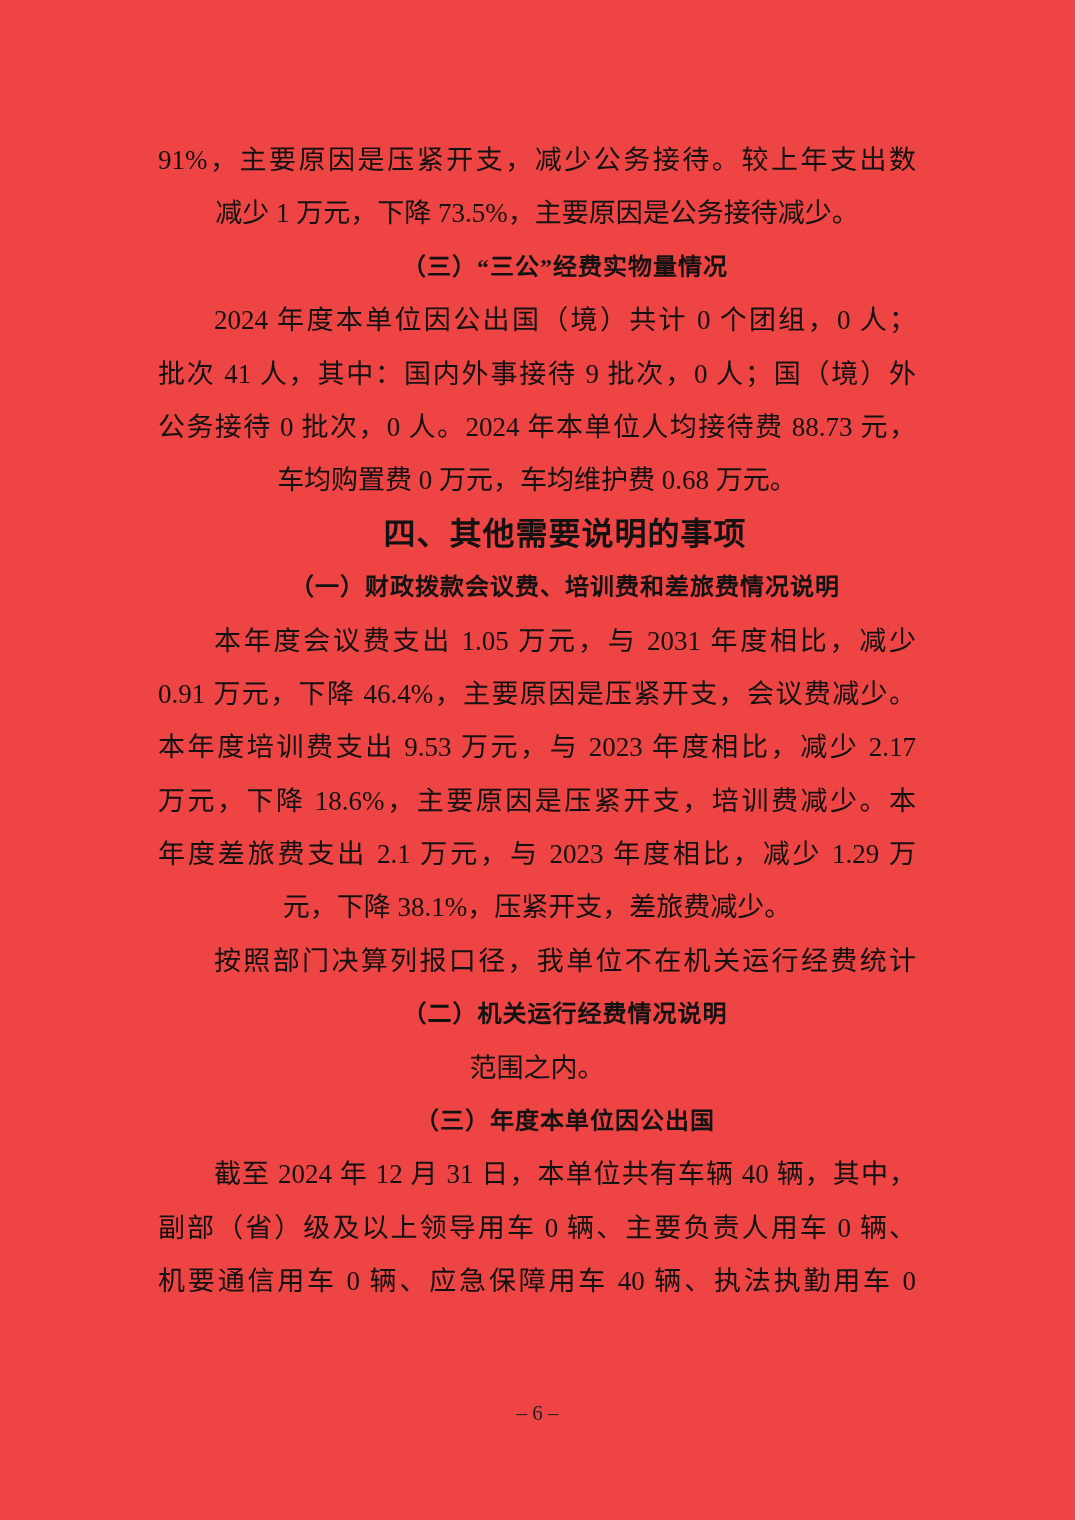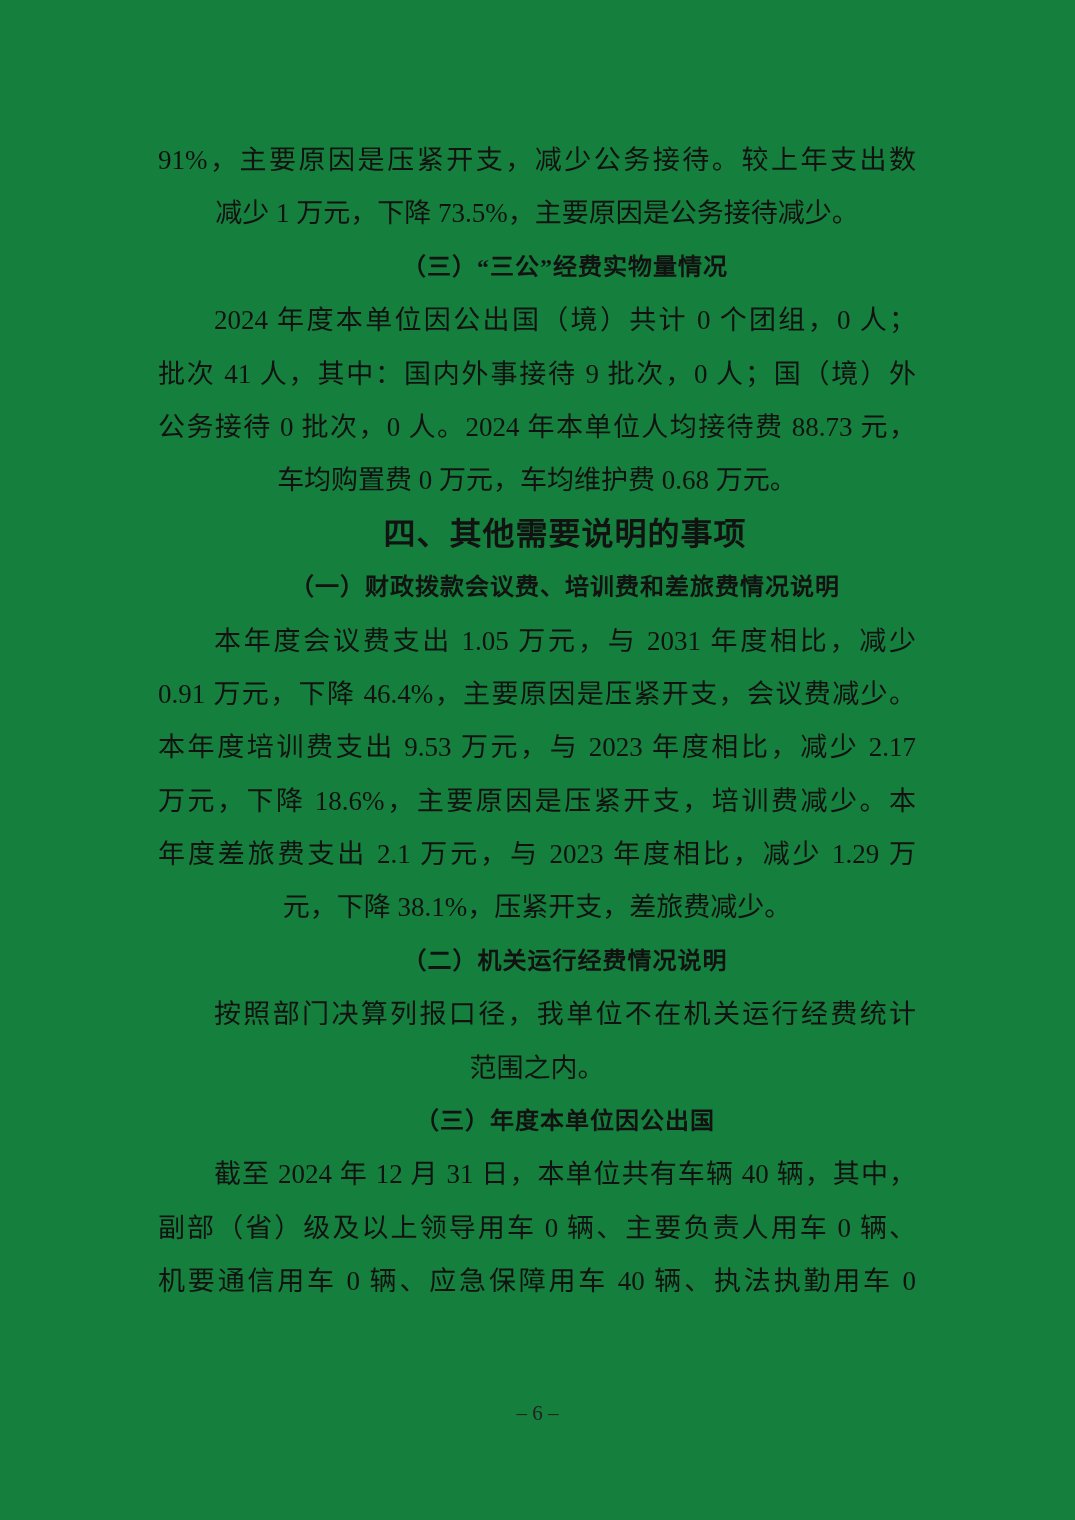--- a/index.html
+++ b/index.html
@@ -4,21 +4,21 @@
 <style>
   html, body {
     margin: 0;
     padding: 0;
     background: #ffffff;
   }
   .page {
     position: relative;
     width: 1075px;
     height: 1520px;
-    background: #15803d;
+    background: #ef4444;
     overflow: hidden;
     font-family: "Liberation Serif", "DejaVu Serif", serif;
     color: #121212;
   }
   .content {
     position: absolute;
     left: 158px;
     top: 134px;
     width: 758px;
   }
@@ -72,22 +72,22 @@
     <div class="line j">公务接待 0 批次，0 人。2024 年本单位人均接待费 88.73 元，</div>
     <div class="line">车均购置费 0 万元，车均维护费 0.68 万元。</div>
     <div class="line sect ind">四、其他需要说明的事项</div>
     <div class="line sub ind">（一）财政拨款会议费、培训费和差旅费情况说明</div>
     <div class="line j ind">本年度会议费支出 1.05 万元，与 2031 年度相比，减少</div>
     <div class="line j">0.91 万元，下降 46.4%，主要原因是压紧开支，会议费减少。</div>
     <div class="line j">本年度培训费支出 9.53 万元，与 2023 年度相比，减少 2.17</div>
     <div class="line j">万元，下降 18.6%，主要原因是压紧开支，培训费减少。本</div>
     <div class="line j">年度差旅费支出 2.1 万元，与 2023 年度相比，减少 1.29 万</div>
     <div class="line">元，下降 38.1%，压紧开支，差旅费减少。</div>
+    <div class="line j ind">按照部门决算列报口径，我单位不在机关运行经费统计</div>
     <div class="line sub ind">（二）机关运行经费情况说明</div>
-    <div class="line j ind">按照部门决算列报口径，我单位不在机关运行经费统计</div>
     <div class="line">范围之内。</div>
     <div class="line sub ind">（三）年度本单位因公出国</div>
     <div class="line j ind">截至 2024 年 12 月 31 日，本单位共有车辆 40 辆，其中，</div>
     <div class="line j">副部（省）级及以上领导用车 0 辆、主要负责人用车 0 辆、</div>
     <div class="line j">机要通信用车 0 辆、应急保障用车 40 辆、执法执勤用车 0</div>
   </div>
 
   <div class="footer">– 6 –</div>
 </div>
 

